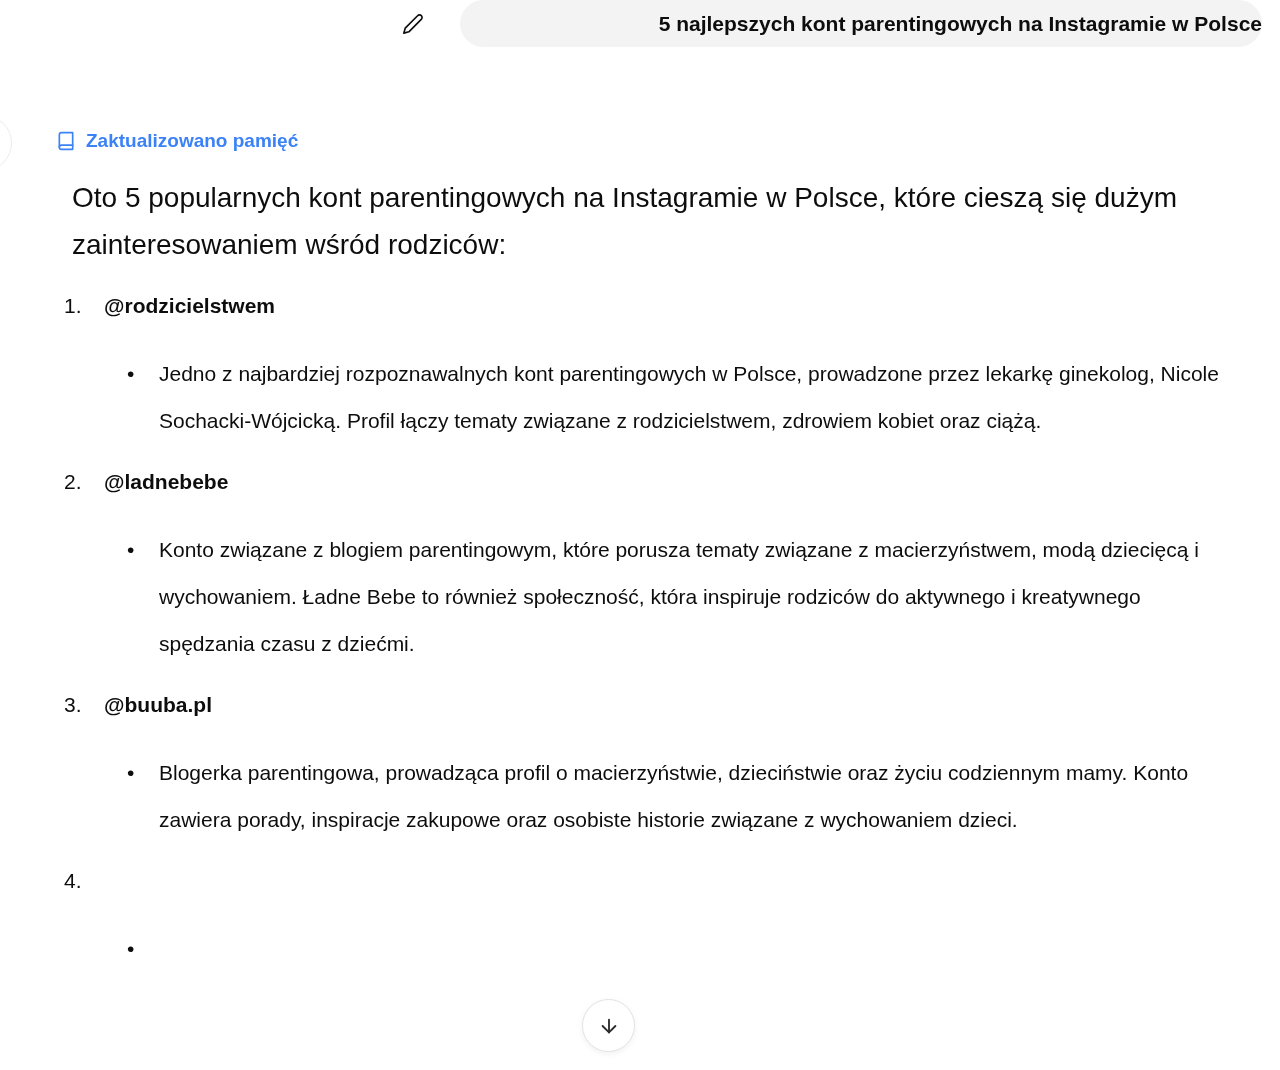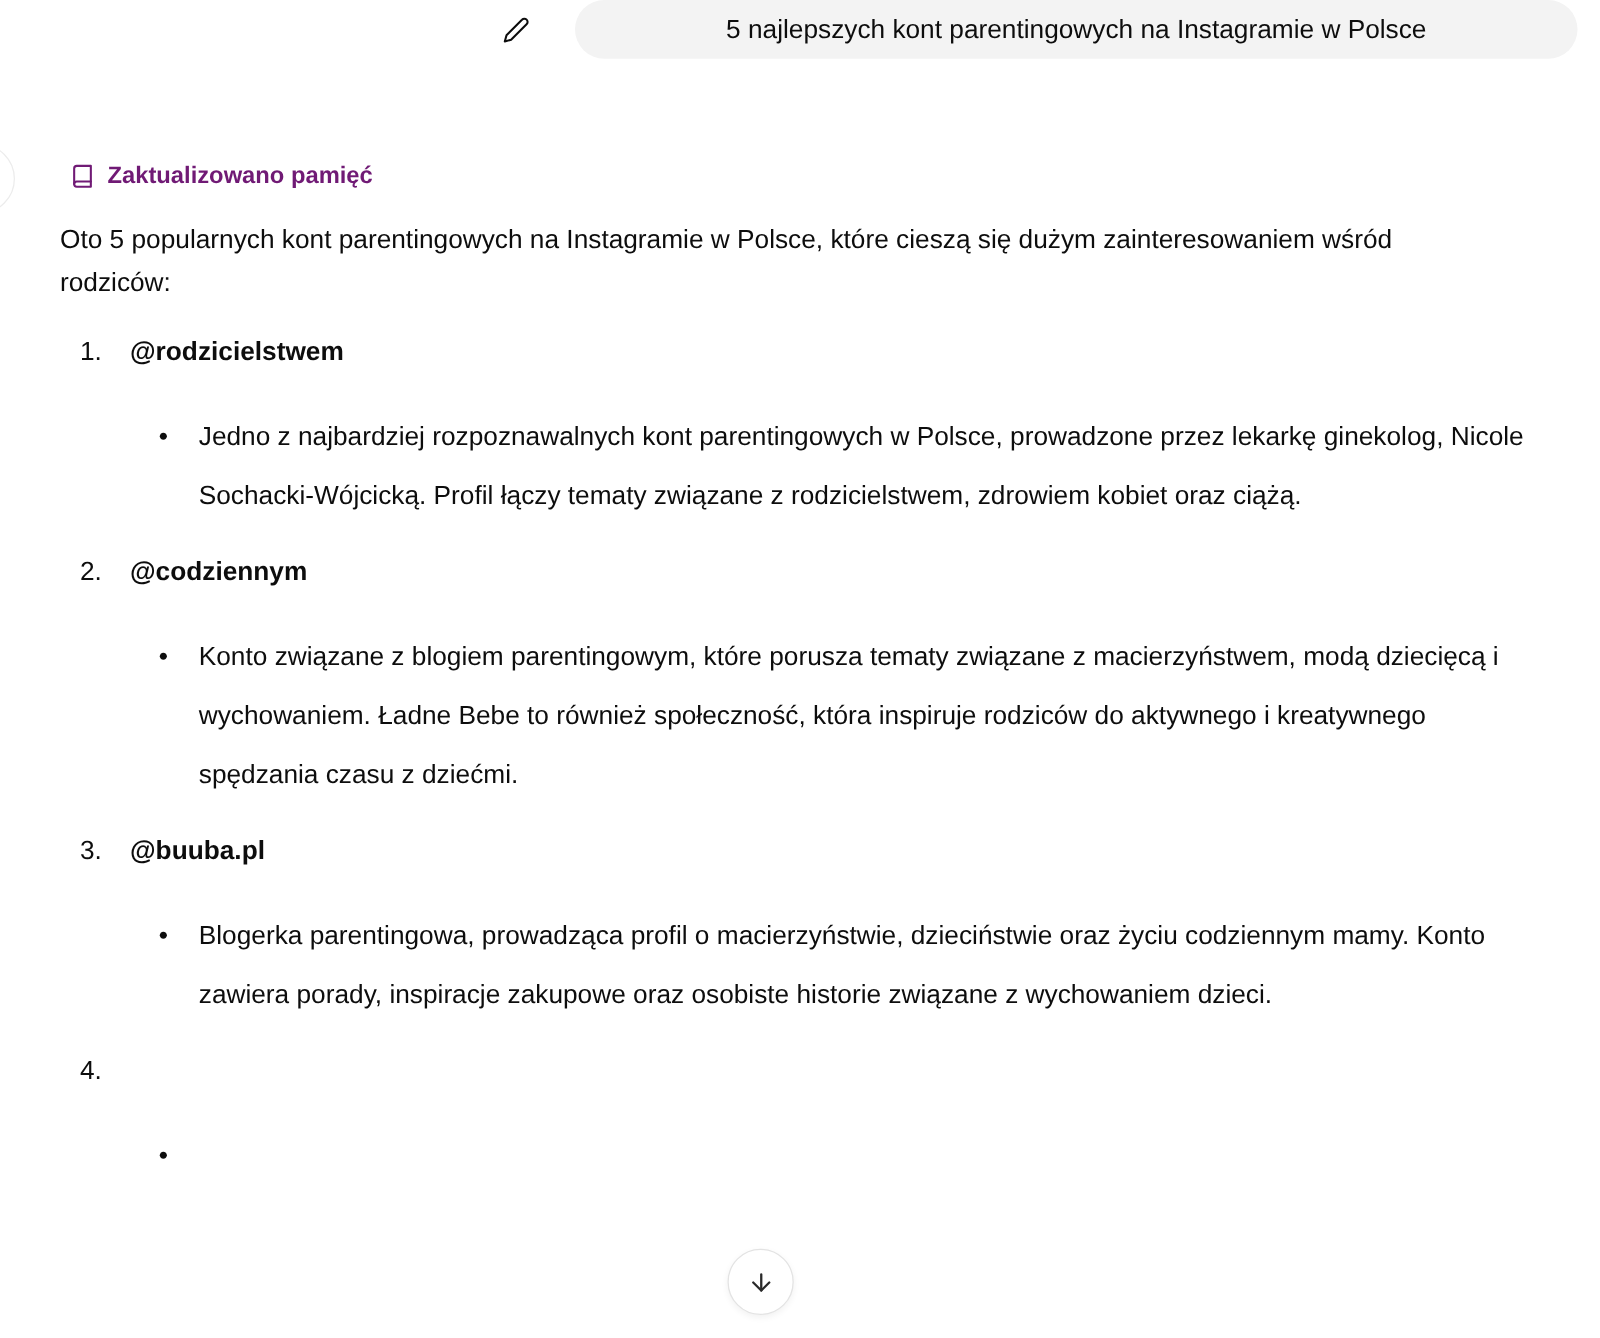--- a/index.html
+++ b/index.html
@@ -17,46 +17,46 @@
   .edit-btn {
     position: absolute; left: 396px; top: 7px;
     width: 34px; height: 34px;
     border: none; background: transparent; cursor: pointer;
     color: #0d0d0d; display: flex; align-items: center; justify-content: center;
     border-radius: 8px;
   }
   .title-pill {
     position: absolute; left: 460px; right: 18px; top: 0; height: 47px;
     background: #f3f3f3; border-radius: 24px;
-    display: flex; align-items: center; justify-content: center;
+    display: flex; align-items: center; justify-content: flex-end;
     font-size: 21px; color: #0d0d0d; cursor: pointer;
-    white-space: nowrap; overflow: hidden;
+    white-space: nowrap; overflow: hidden; font-weight: bold;
   }
 
   
   .edge-arc {
     position: absolute; left: -44px; top: 115px;
     width: 56px; height: 56px; border-radius: 50%;
     border: 1.5px solid #ececec;
   }
 
   
   .message { padding: 0 40px 0 48px; }
 
   .memory-row {
     display: flex; align-items: center; gap: 10px;
     margin: 82px 0 0 8px;
-    color: #701a75; font-weight: 700; font-size: 19px;
+    color: #3b82f6; font-weight: 700; font-size: 19px;
     cursor: pointer; width: max-content;
   }
   .memory-row .mem-icon { display: flex; align-items: center; }
 
   .intro {
-    font-size: 21px; line-height: 35px;
-    margin-top: 22px; max-width: 1160px;
+    font-size: 28px; line-height: 47px;
+    margin-top: 22px; max-width: 1160px; margin-left: 24px;
   }
 
   .accounts-list { list-style: none; }
   .account { list-style: none; }
   .account-head {
     display: flex; align-items: baseline;
     font-size: 21px; line-height: 47px; margin-top: 14px;
   }
   .num { width: 40px; margin-left: 16px; font-weight: 400; flex: 0 0 40px; }
   .handle { font-weight: 700; }
@@ -119,21 +119,21 @@
           <li class="desc">
             <span class="bullet">•</span>
             <span class="desc-text">Jedno z najbardziej rozpoznawalnych kont parentingowych w Polsce, prowadzone przez lekarkę ginekolog, Nicole Sochacki-Wójcicką. Profil łączy tematy związane z rodzicielstwem, zdrowiem kobiet oraz ciążą.</span>
           </li>
         </ul>
       </li>
 
       <li class="account">
         <div class="account-head">
           <span class="num">2.</span>
-          <strong class="handle">@codziennym</strong>
+          <strong class="handle">@ladnebebe</strong>
         </div>
         <ul class="desc-list">
           <li class="desc">
             <span class="bullet">•</span>
             <span class="desc-text">Konto związane z blogiem parentingowym, które porusza tematy związane z macierzyństwem, modą dziecięcą i wychowaniem. Ładne Bebe to również społeczność, która inspiruje rodziców do aktywnego i kreatywnego spędzania czasu z dziećmi.</span>
           </li>
         </ul>
       </li>
 
       <li class="account">

